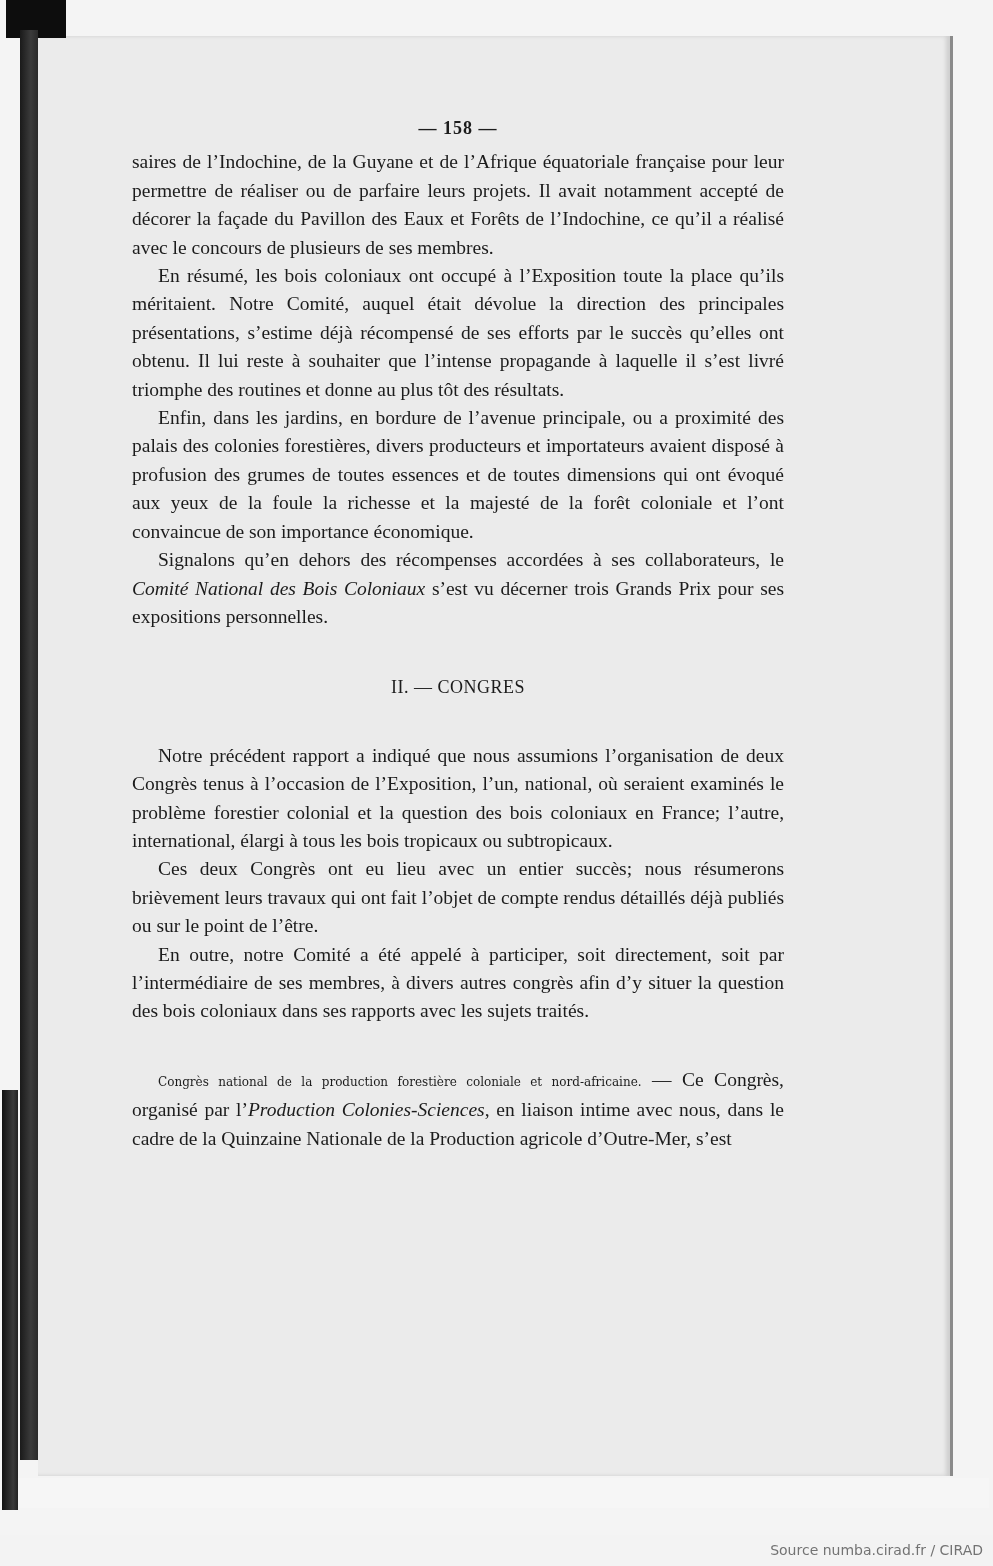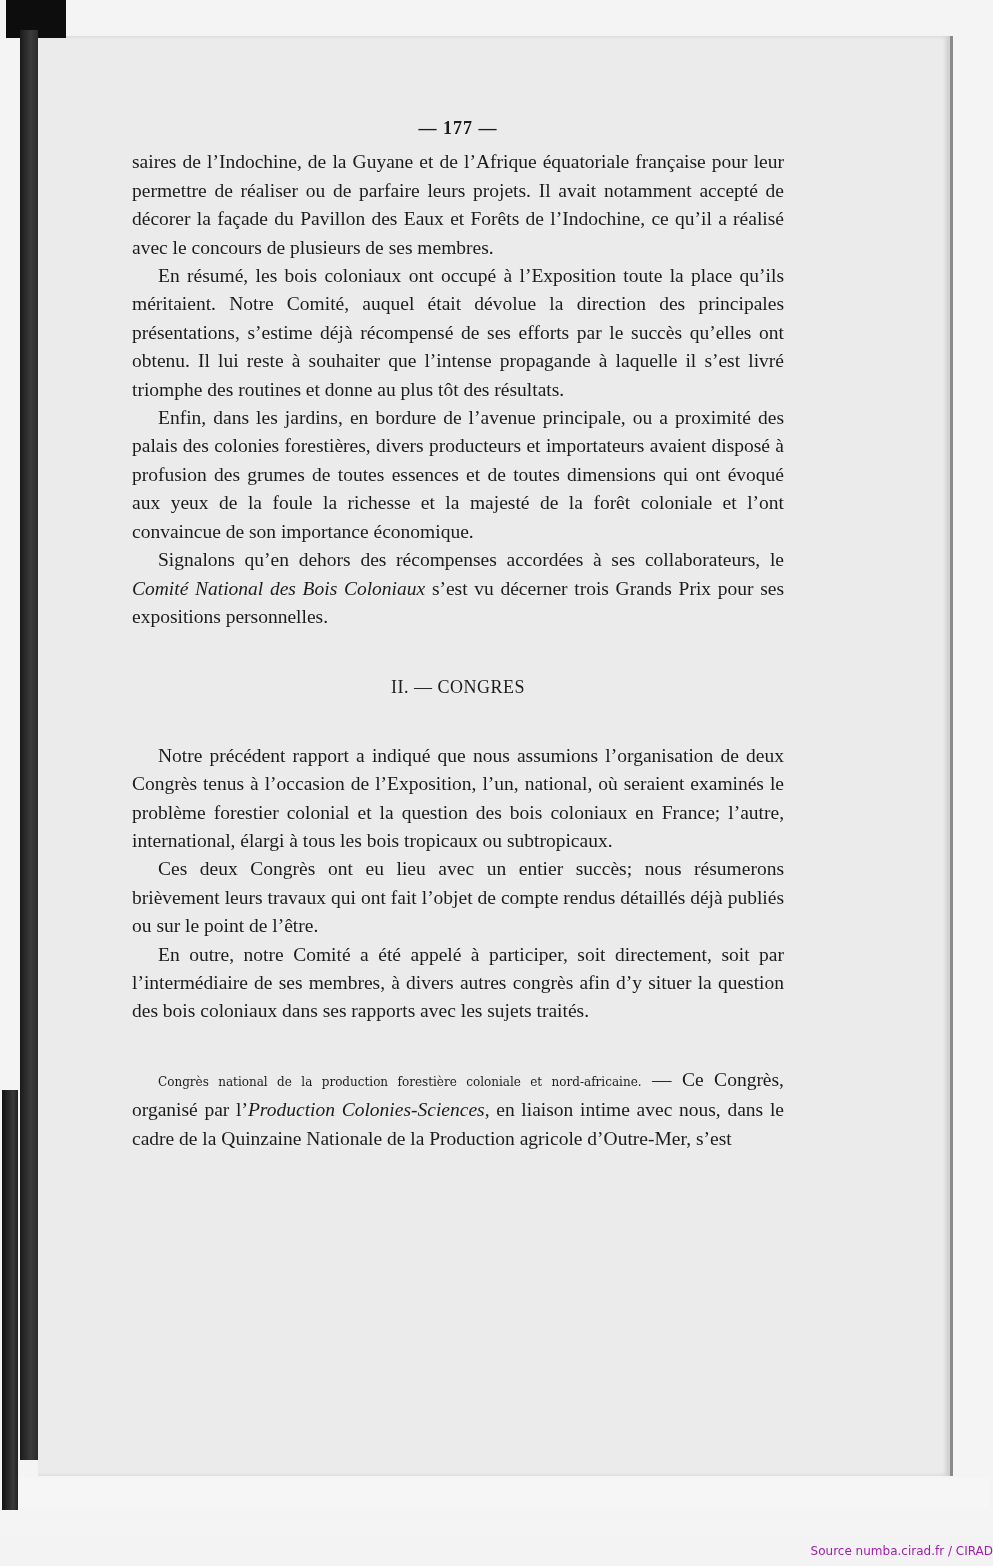--- a/index.html
+++ b/index.html
@@ -47,36 +47,36 @@
   p.first { text-indent: 0; }
   .section-title {
     text-align: center; font-weight: normal; font-size: 18px;
     margin: 42px 0 40px 0; letter-spacing: 0.5px;
   }
   .section-title + p { }
   .bold { font-family: "DejaVu Serif", serif; font-weight: normal; font-size: 12px; }
   .sub-para { margin-top: 40px; }
   i { }
   .footer {
-    position: absolute; right: 0; bottom: 8px;
-    font-family: "DejaVu Sans", sans-serif; font-size: 12px; color: #a21caf;
+    position: absolute; right: 10px; bottom: 8px;
+    font-family: "DejaVu Sans", sans-serif; font-size: 14px; color: #737373;
   }
 </style>
 </head>
 <body>
 
 <div class="scan">
   <div class="page-lower"></div>
   <div class="page"></div>
   <div class="binding-top"></div>
   <div class="binding"></div>
   <div class="binding lower"></div>
 
   <div class="content">
-    <div class="page-number">— 177 —</div>
+    <div class="page-number">— 158 —</div>
 
     <p class="first">saires de l’Indochine, de la Guyane et de l’Afrique équatoriale française pour leur permettre de réaliser ou de parfaire leurs projets. Il avait notamment accepté de décorer la façade du Pavillon des Eaux et Forêts de l’Indochine, ce qu’il a réalisé avec le concours de plusieurs de ses membres.</p>
     <p>En résumé, les bois coloniaux ont occupé à l’Exposition toute la place qu’ils méritaient. Notre Comité, auquel était dévolue la direction des principales présentations, s’estime déjà récompensé de ses efforts par le succès qu’elles ont obtenu. Il lui reste à souhaiter que l’intense propagande à laquelle il s’est livré triomphe des routines et donne au plus tôt des résultats.</p>
     <p>Enfin, dans les jardins, en bordure de l’avenue principale, ou a proximité des palais des colonies forestières, divers producteurs et importateurs avaient disposé à profusion des grumes de toutes essences et de toutes dimensions qui ont évoqué aux yeux de la foule la richesse et la majesté de la forêt coloniale et l’ont convaincue de son importance économique.</p>
     <p><span>Signalons qu’en dehors des récompenses accordées à ses collaborateurs, le </span><i>Comité National des Bois Coloniaux</i><span> s’est vu décerner trois Grands Prix pour ses expositions personnelles.</span></p>
 
     <div class="section-title">II. — CONGRES</div>
 
     <p>Notre précédent rapport a indiqué que nous assumions l’organisation de deux Congrès tenus à l’occasion de l’Exposition, l’un, national, où seraient examinés le problème forestier colonial et la question des bois coloniaux en France; l’autre, international, élargi à tous les bois tropicaux ou subtropicaux.</p>
     <p>Ces deux Congrès ont eu lieu avec un entier succès; nous résumerons brièvement leurs travaux qui ont fait l’objet de compte rendus détaillés déjà publiés ou sur le point de l’être.</p>

